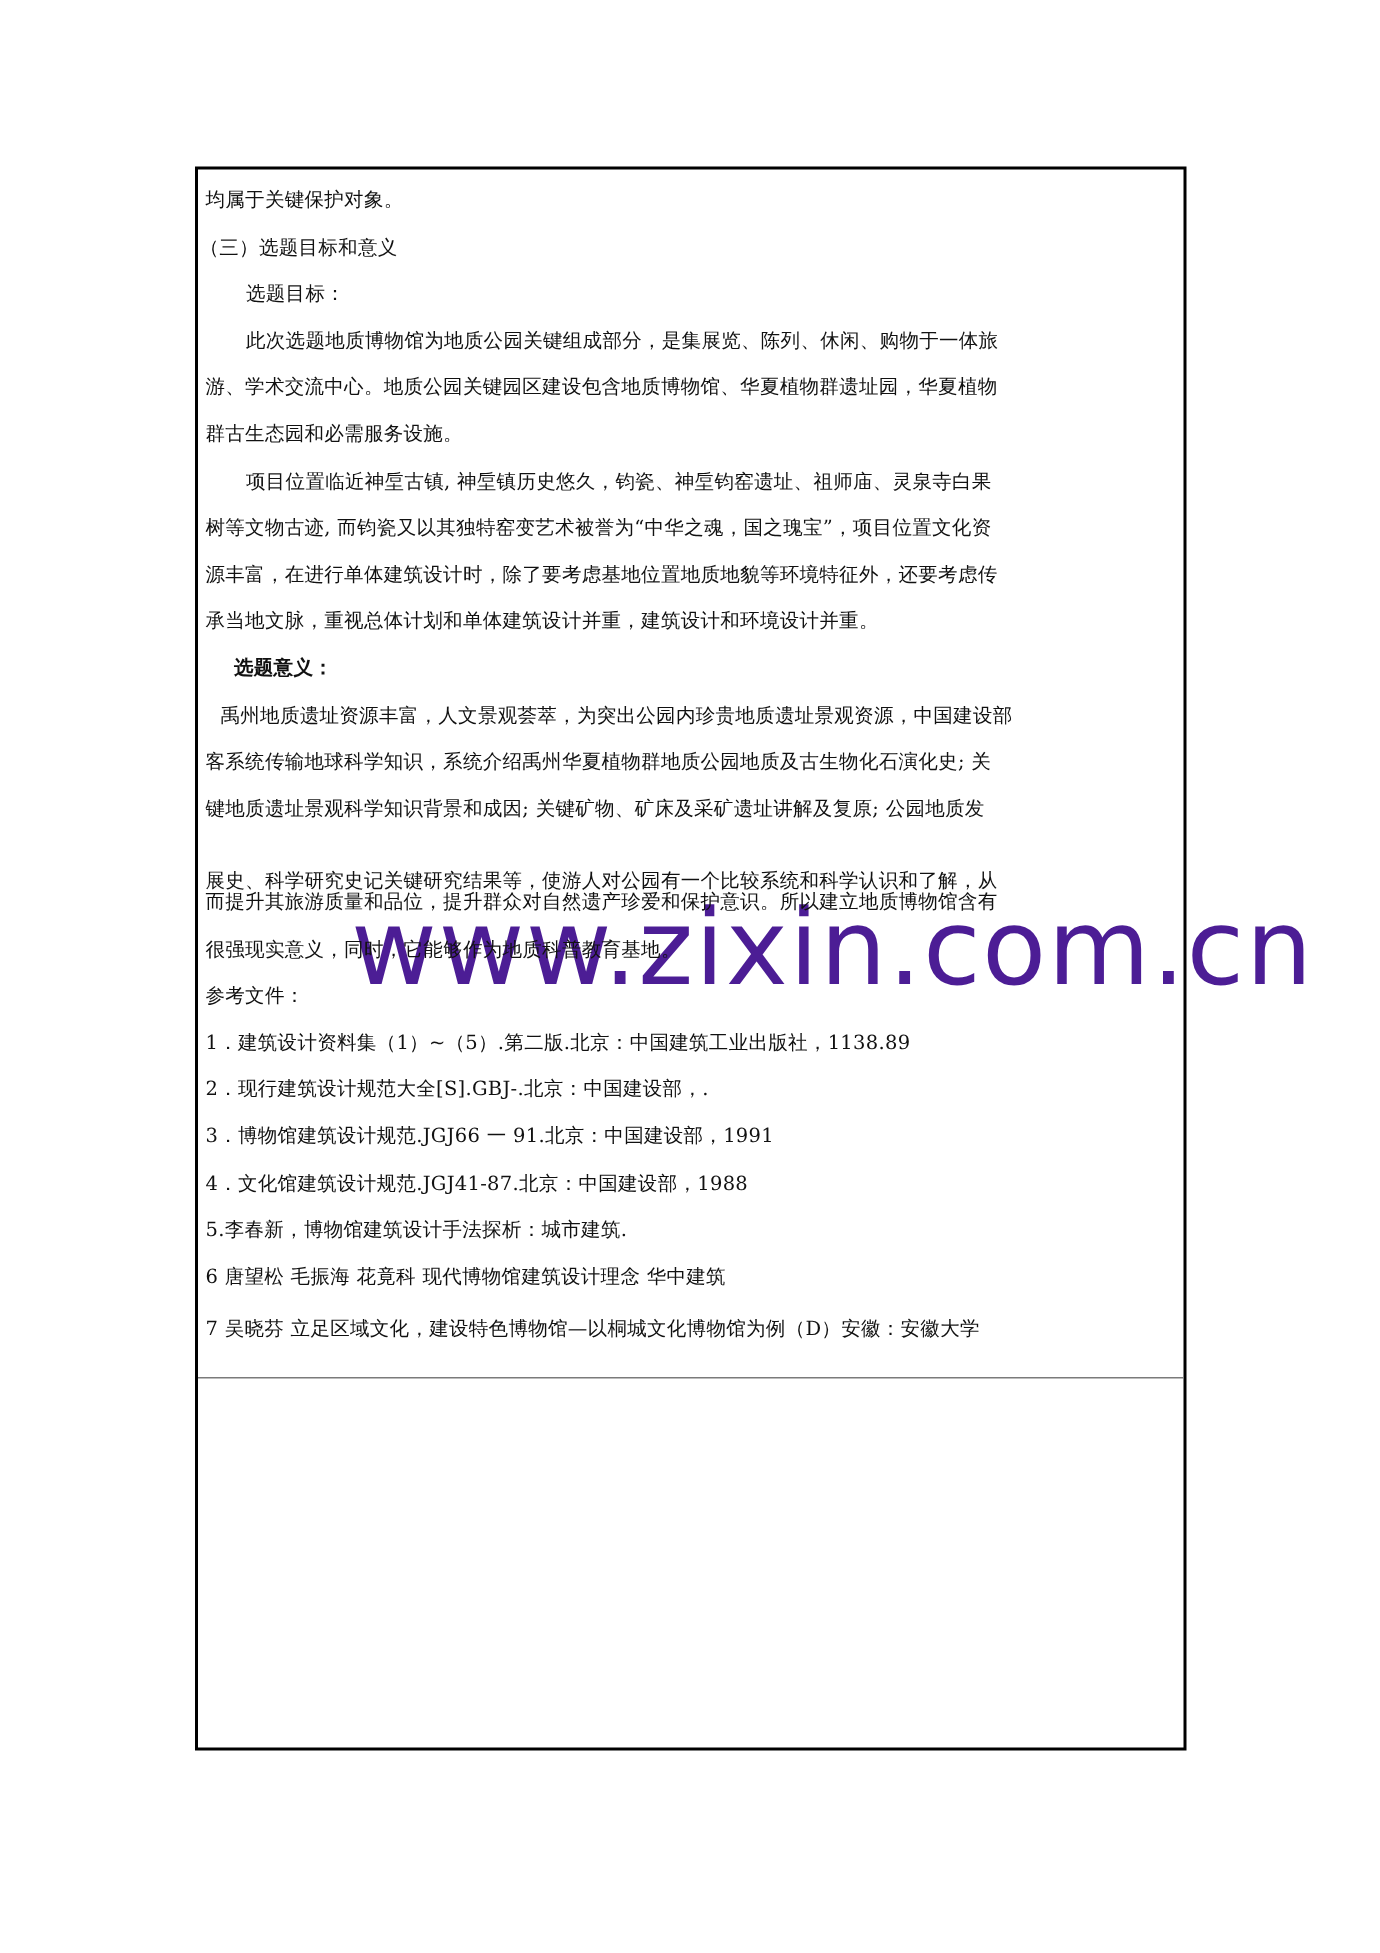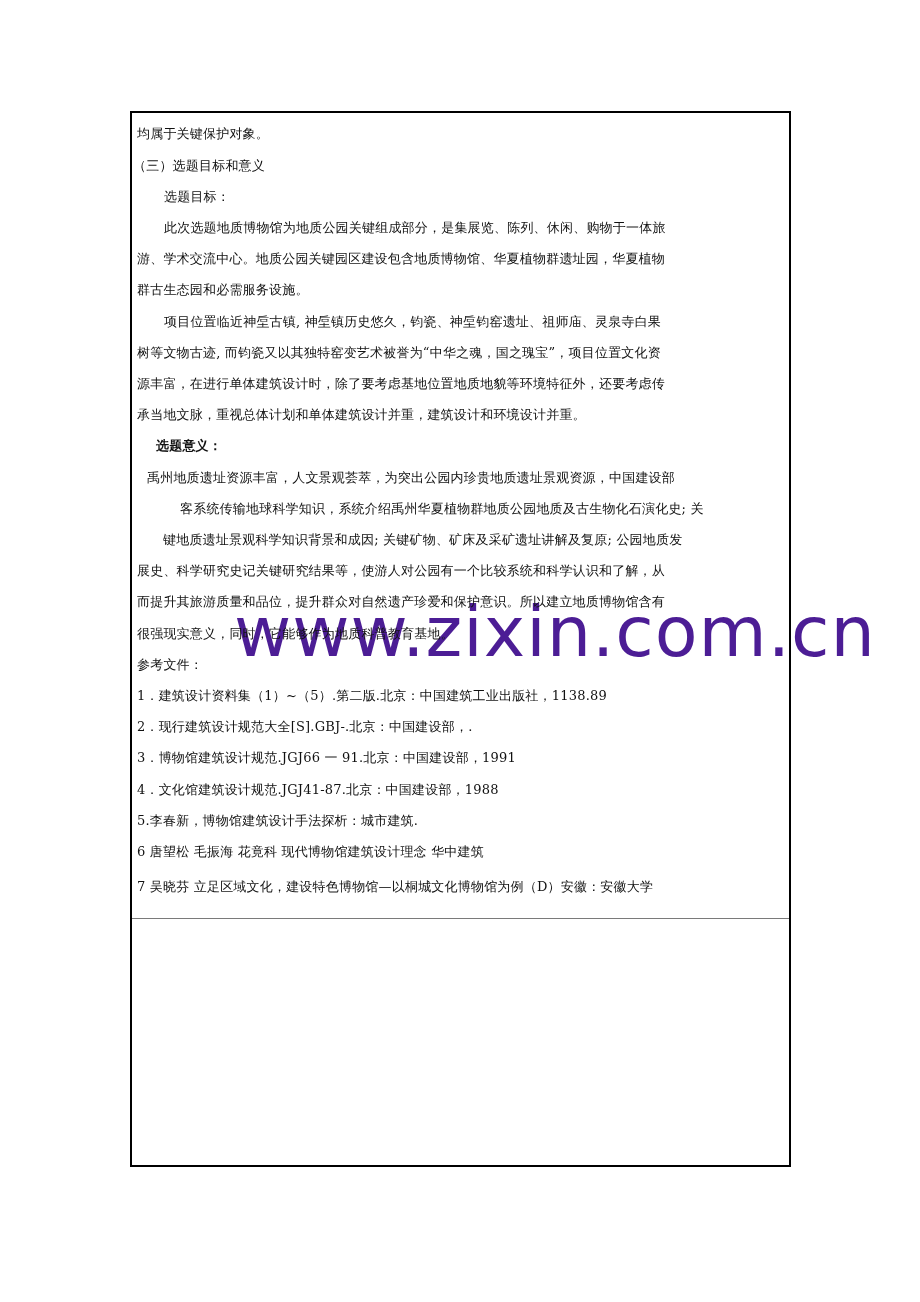--- a/index.html
+++ b/index.html
@@ -83,23 +83,23 @@
     <div class="line" style="left:32px; top:75px;">选题目标：</div>
     <div class="line" style="left:32px; top:106px;">此次选题地质博物馆为地质公园关键组成部分，是集展览、陈列、休闲、购物于一体旅</div>
     <div class="line" style="left:5px; top:137px;">游、学术交流中心。地质公园关键园区建设包含地质博物馆、华夏植物群遗址园，华夏植物</div>
     <div class="line" style="left:5px; top:168px;">群古生态园和必需服务设施。</div>
     <div class="line" style="left:32px; top:200px;">项目位置临近神垕古镇, 神垕镇历史悠久，钧瓷、神垕钧窑遗址、祖师庙、灵泉寺白果</div>
     <div class="line" style="left:5px; top:231px;">树等文物古迹, 而钧瓷又以其独特窑变艺术被誉为“中华之魂，国之瑰宝”，项目位置文化资</div>
     <div class="line" style="left:5px; top:262px;">源丰富，在进行单体建筑设计时，除了要考虑基地位置地质地貌等环境特征外，还要考虑传</div>
     <div class="line" style="left:5px; top:293px;">承当地文脉，重视总体计划和单体建筑设计并重，建筑设计和环境设计并重。</div>
     <div class="line" style="left:24px; top:324px;font-weight:bold;">选题意义：</div>
     <div class="line" style="left:15px; top:356px;">禹州地质遗址资源丰富，人文景观荟萃，为突出公园内珍贵地质遗址景观资源，中国建设部</div>
-    <div class="line" style="left:5px; top:387px;margin-left:43px;">客系统传输地球科学知识，系统介绍禹州华夏植物群地质公园地质及古生物化石演化史; 关</div>
-    <div class="line" style="left:5px; top:418px;margin-left:26px;">键地质遗址景观科学知识背景和成因; 关键矿物、矿床及采矿遗址讲解及复原; 公园地质发</div>
-    <div class="line" style="left:5px; top:449px;">展史、科学研究史记关键研究结果等，使游人对公园有一个比较系统和科学认识和了解，从</div>
+    <div class="line" style="left:5px; top:387px;">客系统传输地球科学知识，系统介绍禹州华夏植物群地质公园地质及古生物化石演化史; 关</div>
+    <div class="line" style="left:5px; top:418px;">键地质遗址景观科学知识背景和成因; 关键矿物、矿床及采矿遗址讲解及复原; 公园地质发</div>
+    <div class="line" style="left:5px; top:466px;">展史、科学研究史记关键研究结果等，使游人对公园有一个比较系统和科学认识和了解，从</div>
     <div class="line" style="left:5px; top:512px;">很强现实意义，同时，它能够作为地质科普教育基地。</div>
     <div class="line" style="left:5px; top:480px;">而提升其旅游质量和品位，提升群众对自然遗产珍爱和保护意识。所以建立地质博物馆含有</div>
     <div class="line" style="left:5px; top:543px;">参考文件：</div>
 
     <div class="line" style="left:5px; top:574px;">1．建筑设计资料集（1）~（5）.第二版.北京：中国建筑工业出版社，1138.89</div>
     <div class="line" style="left:5px; top:605px;">2．现行建筑设计规范大全[S].GBJ-.北京：中国建设部，.</div>
     <div class="line" style="left:5px; top:636px;text-align:center;">3．博物馆建筑设计规范.JGJ66 一 91.北京：中国建设部，1991</div>
     <div class="line" style="left:5px; top:668px;">4．文化馆建筑设计规范.JGJ41-87.北京：中国建设部，1988</div>
     <div class="line" style="left:5px; top:699px;">5.李春新，博物馆建筑设计手法探析：城市建筑.</div>
     <div class="line" style="left:5px; top:730px;">6 唐望松  毛振海  花竟科  现代博物馆建筑设计理念  华中建筑</div>

